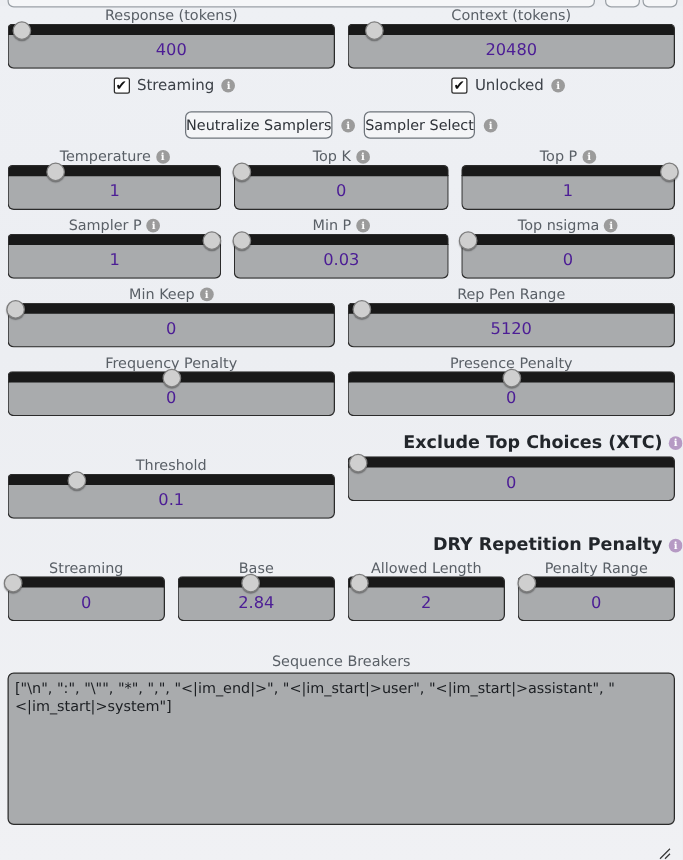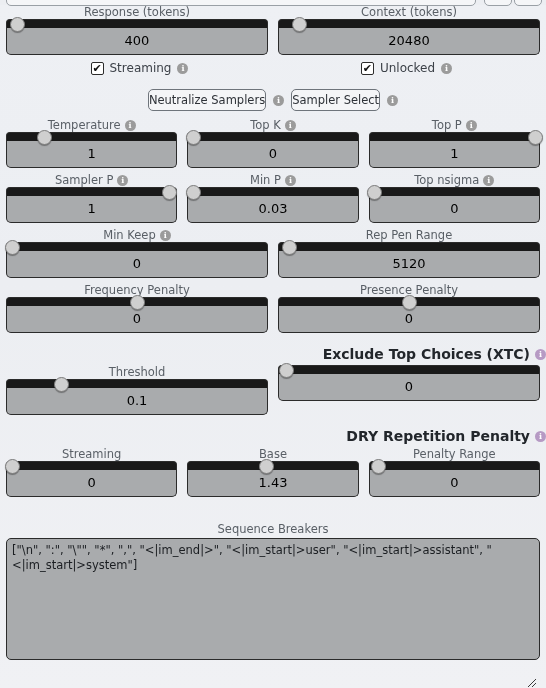--- a/index.html
+++ b/index.html
@@ -65,21 +65,21 @@
     border:1px solid #7d7d7d;
     box-shadow:0 1px 1px rgba(0,0,0,.35);
   }
   .valbox {
     height:28px;
     background:#a9abad;
     border:1px solid #2b2b2b;
     border-top:none;
     border-radius:0 0 5px 5px;
     display:flex; align-items:center; justify-content:center;
-    font-size:13px; color:#000000;
+    font-size:13px; color:#4c1d95;
     margin-top:-1px;
   }
   .sliderwrap .track { border:1px solid #2b2b2b; border-bottom:none; height:9px; background:#191919; }
 
   
   .row { display:flex; gap:10px; padding:0 6px; }
   .col { flex:1 1 0; min-width:0; }
 
   .chkrow { display:flex; padding:0 6px; margin-top:6px; }
   .chkcell { flex:1 1 0; display:flex; align-items:center; justify-content:center; gap:6px; }
@@ -354,21 +354,32 @@
       </div>
     </div>
     <div class="col">
       <div class="lbl lbl-row">
         <span>Base</span>
       </div>
       <div class="slider sliderwrap">
         <div class="track">
             <div class="thumb" style="left:46%"></div>
           </div>
-        <div class="valbox">1.43</div>
+        <div class="valbox">2.84</div>
+      </div>
+    </div>
+    <div class="col">
+      <div class="lbl lbl-row">
+        <span>Allowed Length</span>
+      </div>
+      <div class="slider sliderwrap">
+        <div class="track">
+            <div class="thumb" style="left:7%"></div>
+          </div>
+        <div class="valbox">2</div>
       </div>
     </div>
     <div class="col">
       <div class="lbl lbl-row">
         <span>Penalty Range</span>
       </div>
       <div class="slider sliderwrap">
         <div class="track">
             <div class="thumb" style="left:5%"></div>
           </div>

